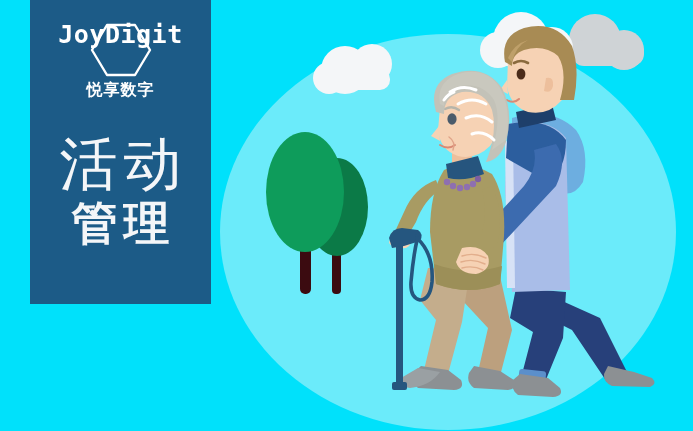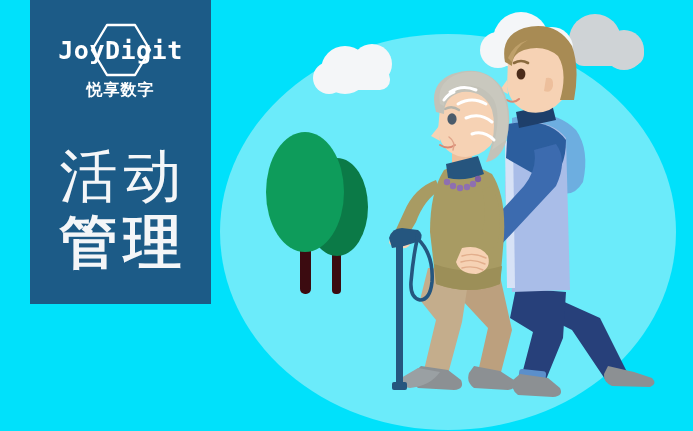--- a/index.html
+++ b/index.html
@@ -45,21 +45,20 @@
     position: relative;
     display: flex;
     flex-direction: column;
     align-items: center;
   }
   #logo-mark {
     position: relative;
     width: 160px;
     height: 56px;
     display: flex;
-    align-items: center;
     justify-content: center;
   }
   #logo-hex {
     position: absolute;
     left: 50%;
     top: 50%;
     transform: translate(-50%, -50%);
     width: 62px;
     height: 54px;
   }
@@ -86,30 +85,29 @@
   #title-block {
     margin-top: 20px;
     display: flex;
     flex-direction: column;
     align-items: center;
   }
   .title-line {
     color: #F4F6F8;
     line-height: 1.03;
     white-space: nowrap;
-    margin-top: 12px;
   }
   .title-line-1 {
     font-size: 58px;
     font-weight: normal;
     letter-spacing: 6px;
     text-indent: 6px;
   }
   .title-line-2 {
-    font-size: 58px;
+    font-size: 46px;
     font-weight: bold;
     letter-spacing: 6px;
     text-indent: 6px;
     margin-top: 6px;
   }
 </style>
 </head>
 <body>
 
 <div id="stage">

